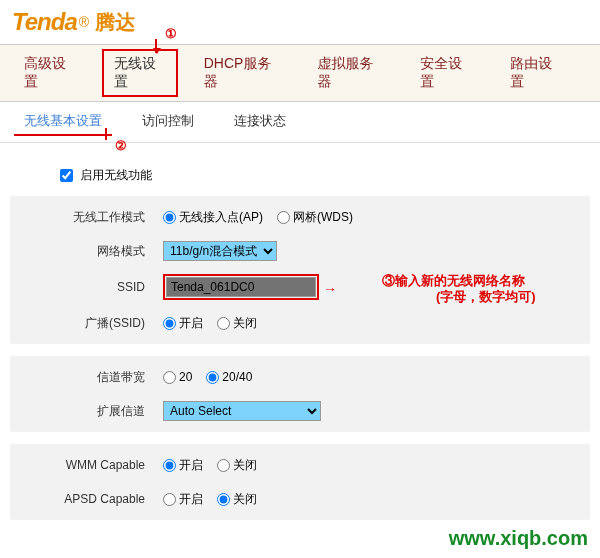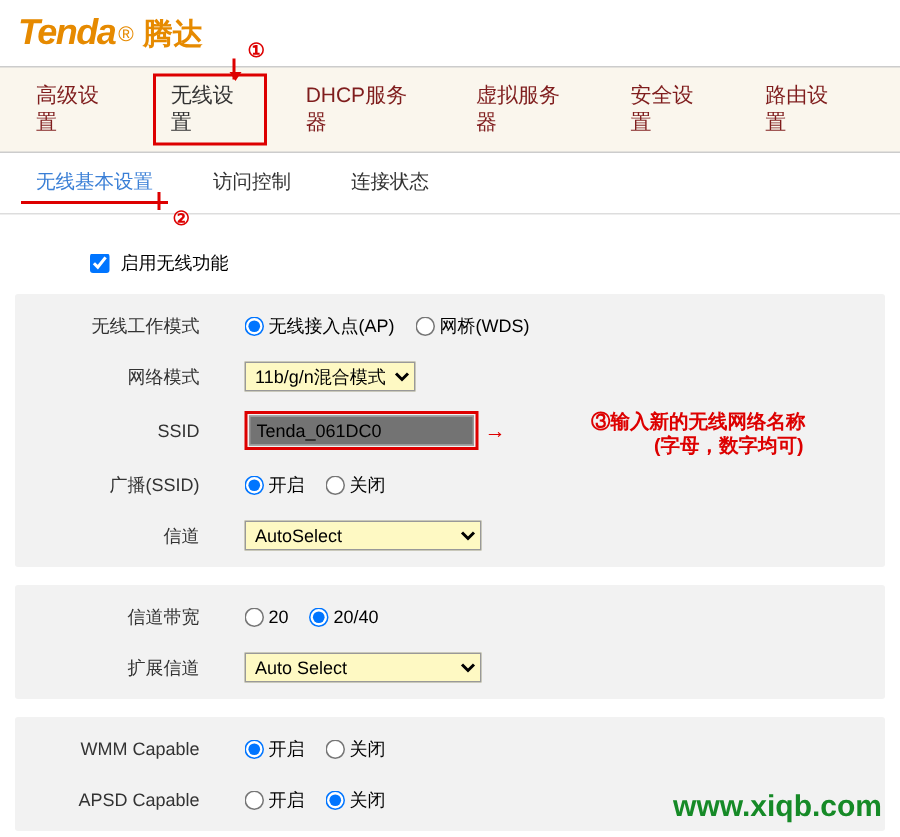--- a/index.html
+++ b/index.html
@@ -19,29 +19,29 @@
     .sub-nav-item { padding: 4px 10px; color: #333; font-size: 13px; margin-right: 20px; cursor: pointer; }
     .sub-nav-item.active { color: #3a7fd6; border-bottom: 2px solid #d00; }
     .callout-2 { position: absolute; top: 36px; left: 115px; color: #d00; font-weight: bold; font-size: 13px; }
     .arrow-2-line { position: absolute; top: 26px; left: 105px; width: 2px; height: 12px; background: #d00; }
     .content { padding: 24px 10px 10px 10px; }
     .checkbox-row { margin-left: 50px; margin-bottom: 12px; }
     .checkbox-row input { vertical-align: middle; margin-right: 4px; }
     .form-block { background: #f2f2f2; padding: 10px 8px; margin-bottom: 12px; border-radius: 2px; }
     .form-row { display: flex; align-items: center; margin-bottom: 12px; position: relative; min-height: 22px; }
     .form-row:last-child { margin-bottom: 0; }
-    .label-col { width: 145px; text-align: right; padding-right: 30px; color: #333; }
+    .label-col { width: 145px; text-align: right; padding-right: 18px; color: #333; }
     .value-col { flex: 1; display: flex; align-items: center; }
     .value-col input[type="text"] { height: 20px; padding: 1px 4px; border: 1px solid #999; font-size: 12px; background: #737373; }
-    .value-col select { height: 20px; padding: 1px 2px; border: 1px solid #999; font-size: 12px; background: #fef9c3; }
+    .value-col select { height: 20px; padding: 1px 2px; border: 1px solid #999; font-size: 12px; background: #7dd3fc; }
     .ssid-input { width: 150px; }
     .ssid-boxed { border: 2px solid #d00; padding: 1px; }
     .radio-lbl { margin-right: 14px; display: inline-flex; align-items: center; }
     .radio-lbl input { margin-right: 3px; }
-    .callout-3 { position: absolute; left: 376px; top: -2px; color: #d00; font-size: 13px; font-weight: bold; white-space: nowrap; }
+    .callout-3 { position: absolute; left: 364px; top: -2px; color: #d00; font-size: 13px; font-weight: bold; white-space: nowrap; }
     .callout-3-sub { position: absolute; left: 418px; top: 14px; color: #d00; font-size: 13px; font-weight: bold; white-space: nowrap; }
     .arrow-3 { display: inline-block; color: #d00; font-weight: bold; font-size: 14px; margin-left: 4px; margin-right: 2px; }
     .watermark { position: fixed; bottom: 8px; right: 12px; color: #168a27; font-size: 20px; font-weight: bold; font-family: Arial, sans-serif; }
   </style>
 </head>
 <body>
 
 <div class="logo-area">
   <span class="logo-text">Tenda</span>
   <span class="logo-reg">®</span>
@@ -112,26 +112,20 @@
         <label class="radio-lbl">
             <input type="radio" name="bc" checked="" style="">
             <span>开启</span>
           </label>
         <label class="radio-lbl">
             <input type="radio" name="bc" style="">
             <span>关闭</span>
           </label>
       </div>
     </div>
-    <div class="form-row">
-      <div class="label-col">信道</div>
-      <div class="value-col">
-        <select style="width:158px"><option>AutoSelect</option></select>
-      </div>
-    </div>
   </div>
 
   <div class="form-block">
     <div class="form-row">
       <div class="label-col">信道带宽</div>
       <div class="value-col">
         <label class="radio-lbl">
             <input type="radio" name="bw" style="">
             <span>20</span>
           </label>

